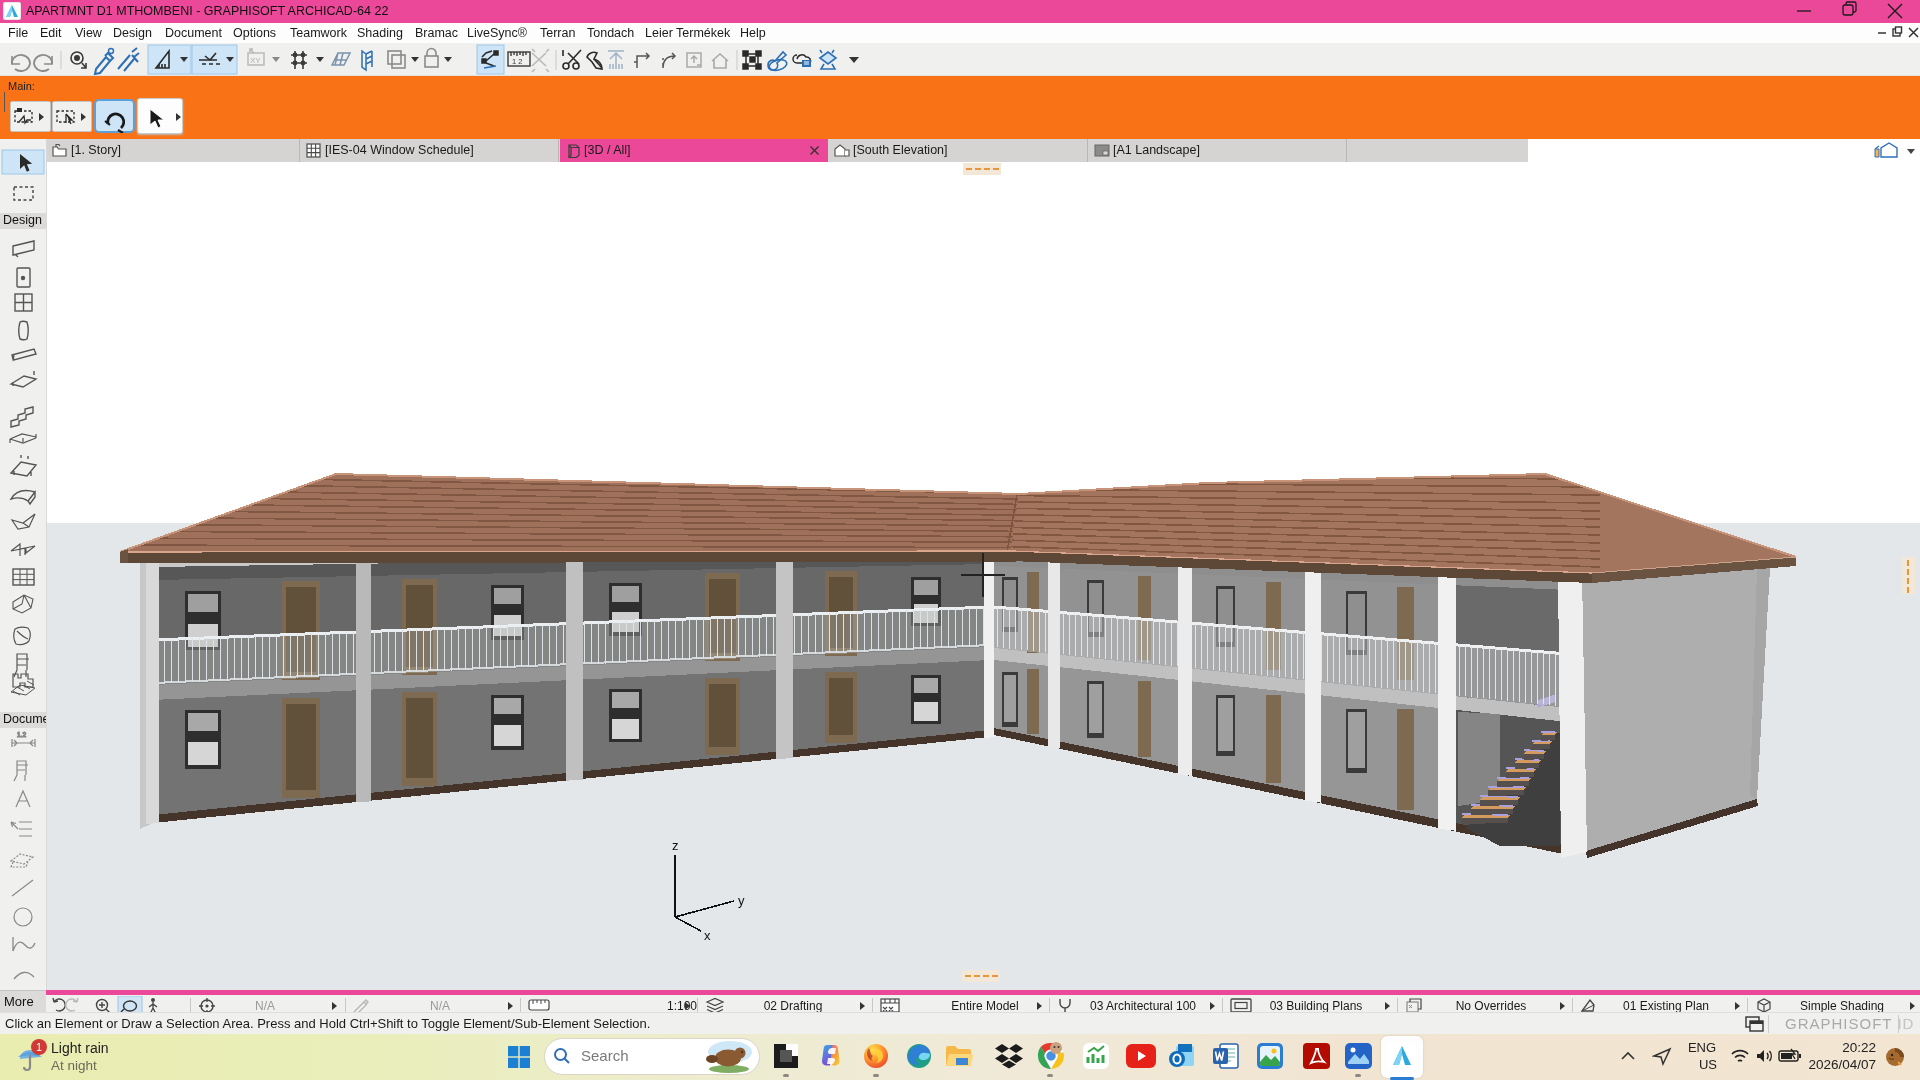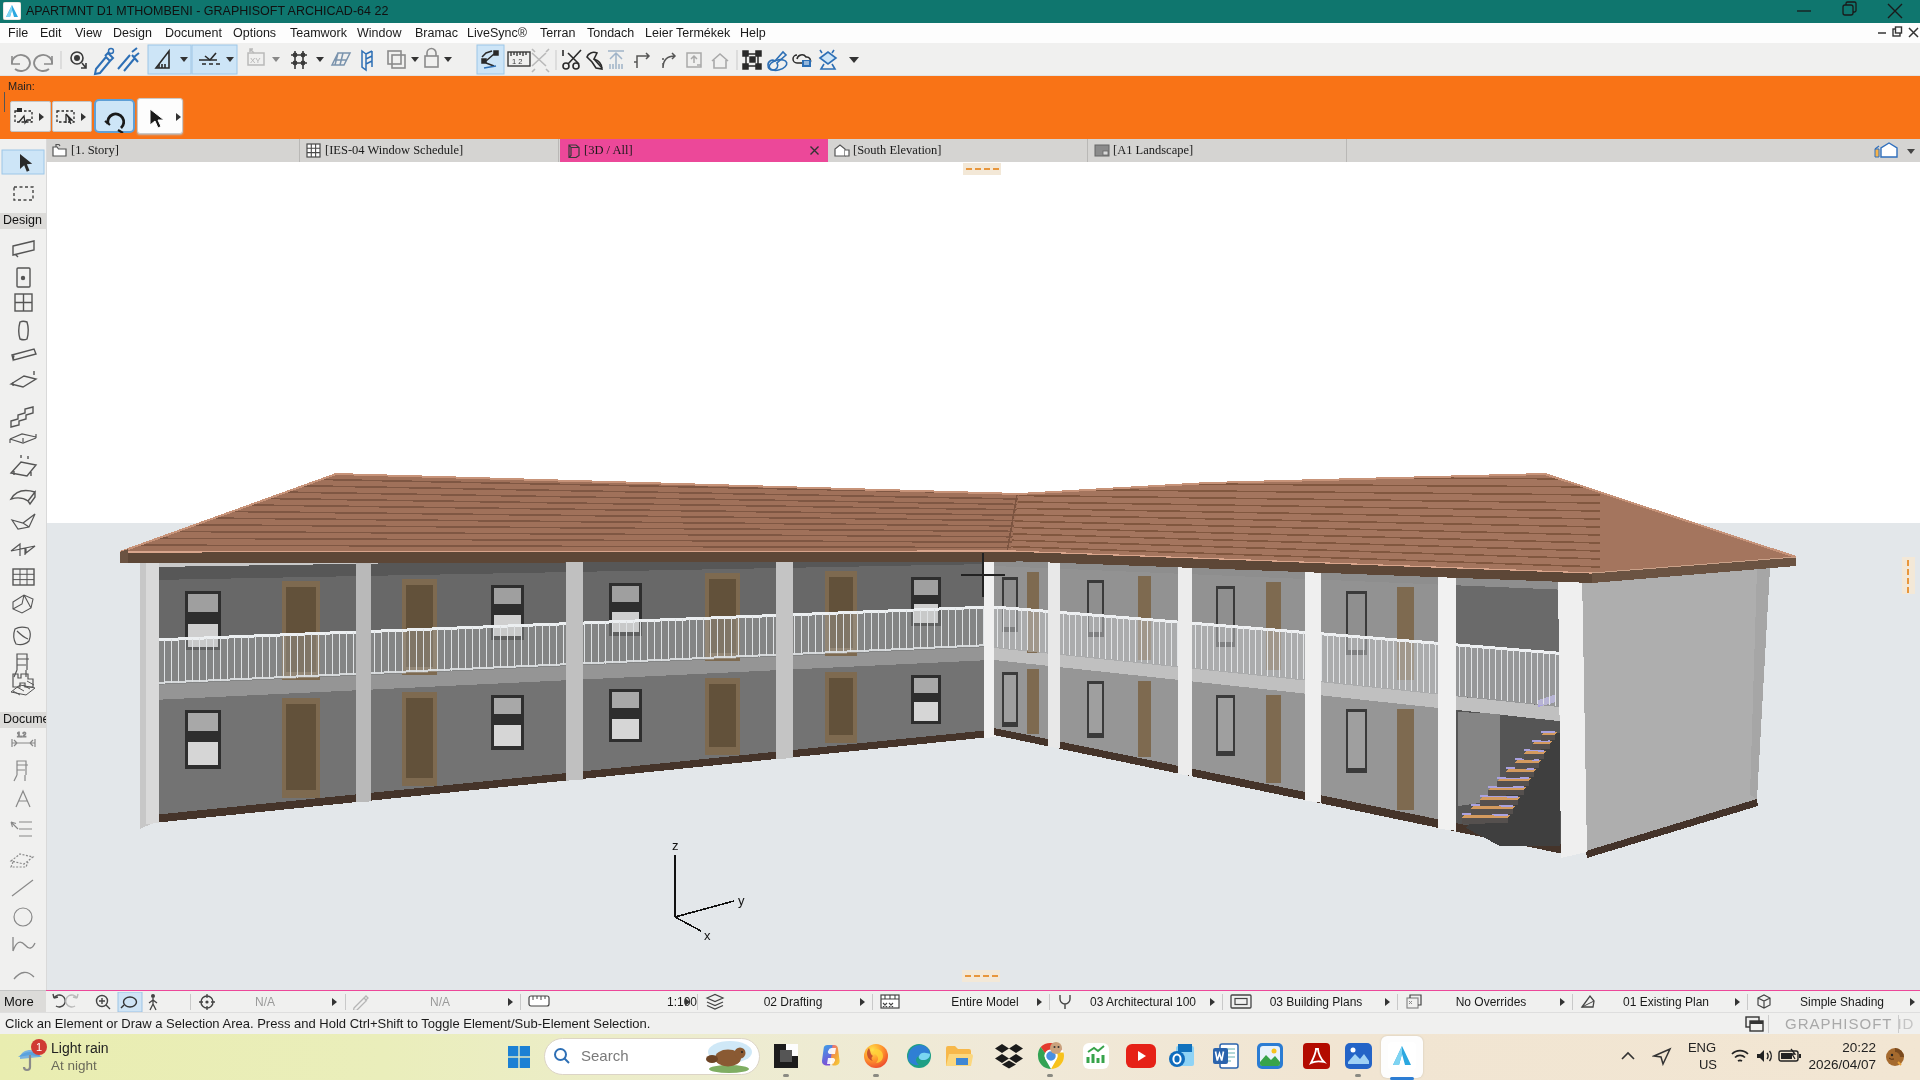--- a/index.html
+++ b/index.html
@@ -1,47 +1,47 @@
 <!DOCTYPE html>
 <html><head>
 <meta charset="utf-8">
 <style>
   * { margin:0; padding:0; box-sizing:border-box; }
   html,body { width:1920px; height:1080px; overflow:hidden; font-family:"Liberation Sans", sans-serif; }
   .abs { position:absolute; }
   #root { position:relative; width:1920px; height:1080px; background:#fff; }
 
   
-  #titlebar { left:0; top:0; width:1920px; height:23px; background:#0f766e; }
+  #titlebar { left:0; top:0; width:1920px; height:23px; background:#ec4899; }
   #titlebar .ttl { position:absolute; left:26px; top:4px; font-size:12.5px; color:#111; }
   #appicon { position:absolute; left:3px; top:2px; width:18px; height:18px; background:#fff; border-radius:3px; }
 
   
   #menubar { left:0; top:23px; width:1920px; height:20px; background:#fdfdfd; font-size:12.5px; color:#1a1a1a; }
   #menubar span { position:absolute; top:3px; }
 
   
   #toolbar { left:0; top:43px; width:1920px; height:33px; background:#f0f0ef; border-bottom:1px solid #e3e3e3; }
   
   #bar2 { left:0; top:76px; width:1920px; height:63px; background:#f97316; }
   
-  #tabbar { left:0; top:139px; width:1920px; height:23px; background:#d5d4d2;font-family:Liberation Serif, serif; }
+  #tabbar { left:0; top:139px; width:1528px; height:23px; background:#d5d4d2; }
   .tab { position:absolute; top:0; height:23px; background:#d5d4d2; border-right:1px solid #b9b8b6; font-size:12.5px; color:#1a1a1a; }
   .tab .lbl { position:absolute; left:24px; top:4px; white-space:nowrap; }
   .tab.active { background:#ec4899; border-right:none; }
 
   
   #sidebar { left:0; top:139px; width:47px; height:851px; background:#f0f0ef; border-right:1px solid #d9d9d9; }
   .sideh { position:absolute; left:0; width:46px; background:#dcdbd9; color:#111; font-size:12.5px; padding-left:3px; overflow:hidden; white-space:nowrap; }
 
   
   #viewport { left:47px; top:162px; width:1873px; height:828px; background:#fff; }
 
   
-  #statusbar { left:0; top:990px; width:1920px; height:22px; background:#f0f0ef; border-top:1px solid #ec4899; font-size:12px; color:#1a1a1a; }
+  #statusbar { left:0; top:990px; width:1920px; height:22px; background:#f0f0ef; border-top:5px solid #ec4899; font-size:12px; color:#1a1a1a; }
   #msgbar { left:0; top:1012px; width:1920px; height:22px; background:#f0f0ef; border-top:1px solid #dedede; font-size:13px; color:#1a1a1a; }
 
   
   #taskbar { left:0; top:1034px; width:1920px; height:46px;
     background:linear-gradient(90deg,#e9edb0 0%,#eaeebb 20%,#edecd0 38%,#f0e9d8 52%,#f1e5d2 70%,#f2e6d3 100%); }
 </style>
 </head>
 <body>
 <div id="root">
   <div class="abs" id="titlebar">
@@ -61,21 +61,21 @@
     <div class="ttl">APARTMNT D1 MTHOMBENI - GRAPHISOFT ARCHICAD-64 22</div>
   </div>
   <div class="abs" id="menubar">
     <span style="left:8px">File</span>
       <span style="left:40px">Edit</span>
       <span style="left:75px">View</span>
     <span style="left:113px">Design</span>
       <span style="left:165px">Document</span>
       <span style="left:233px">Options</span>
     <span style="left:290px">Teamwork</span>
-      <span style="left:357px">Window</span>
+      <span style="left:357px">Shading</span>
       <span style="left:415px">Bramac</span>
     <span style="left:467px">LiveSync®</span>
       <span style="left:540px">Terran</span>
       <span style="left:587px">Tondach</span>
     <span style="left:645px">Leier Termékek</span>
       <span style="left:740px">Help</span>
     <svg style="position:absolute;left:1876px;top:0" width="44px" height="20" viewBox="0 0 44 20">
       <line x1="2" y1="10" x2="10" y2="10" stroke="#333" stroke-width="1.5"></line>
       <rect x="17" y="6" width="7" height="7" fill="none" stroke="#333" stroke-width="1.4"></rect>
       <rect x="19.5" y="4" width="6" height="6" fill="#fdfdfd" stroke="#333" stroke-width="1.4"></rect>

